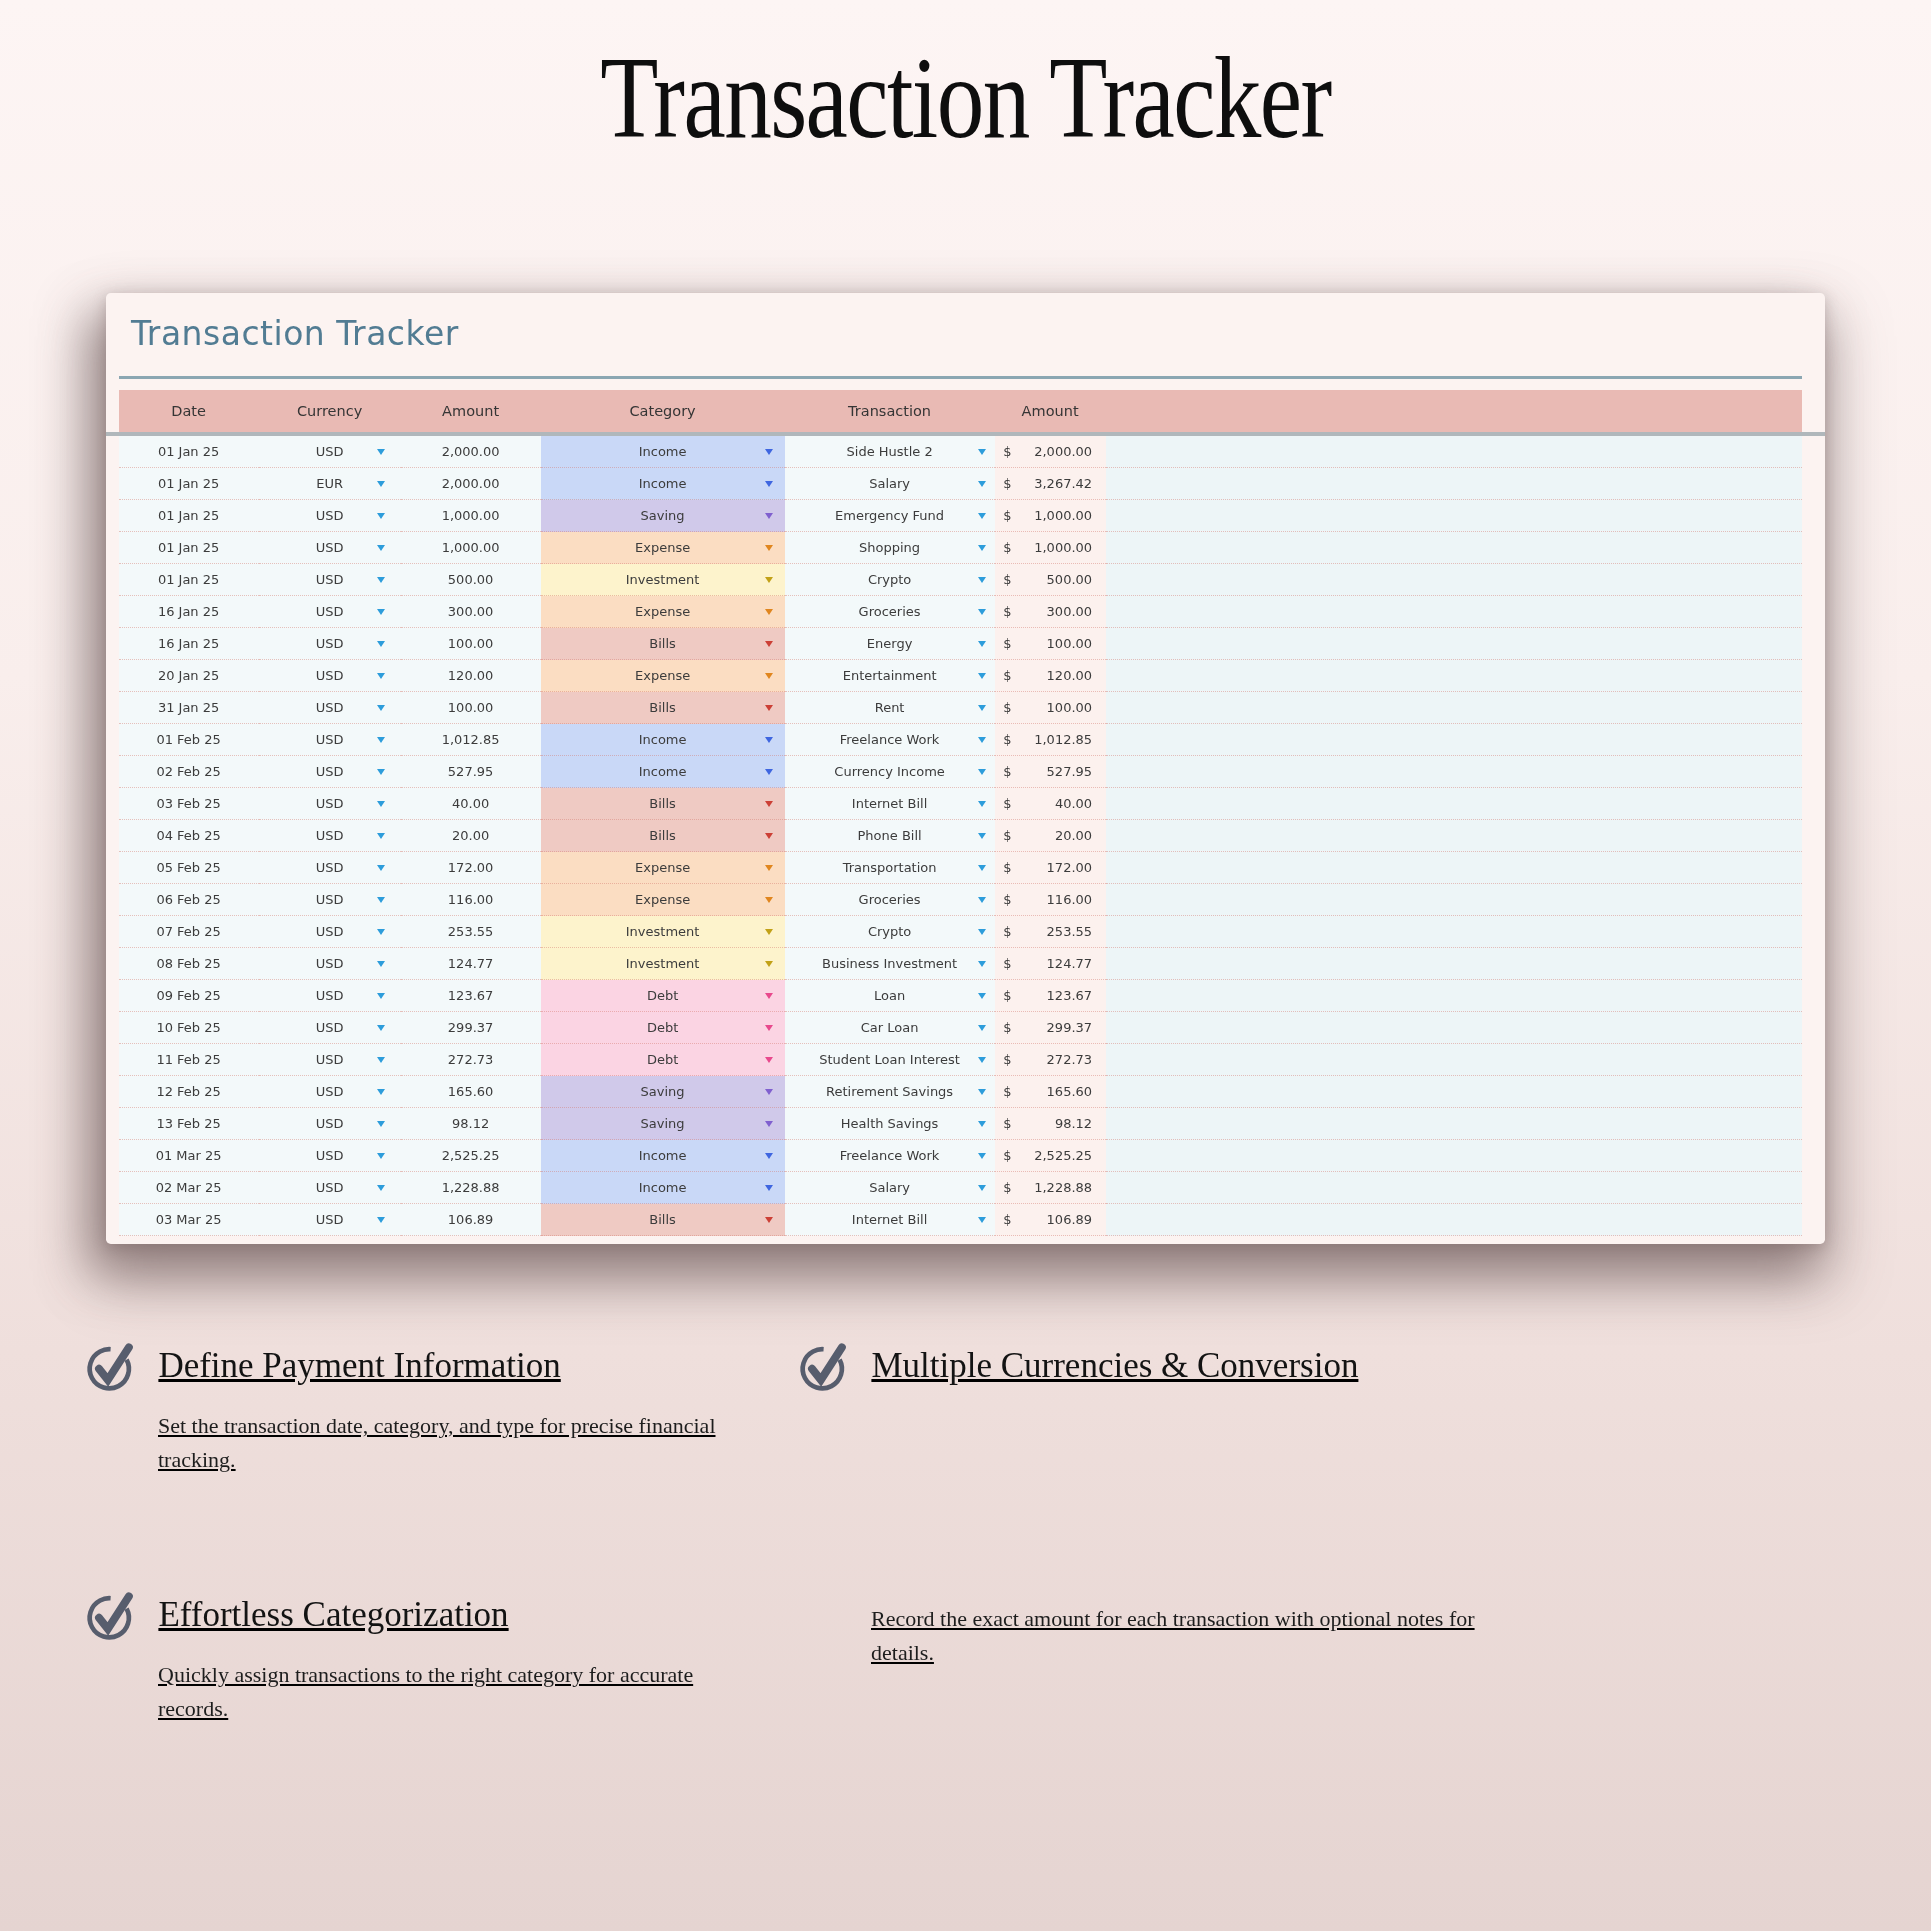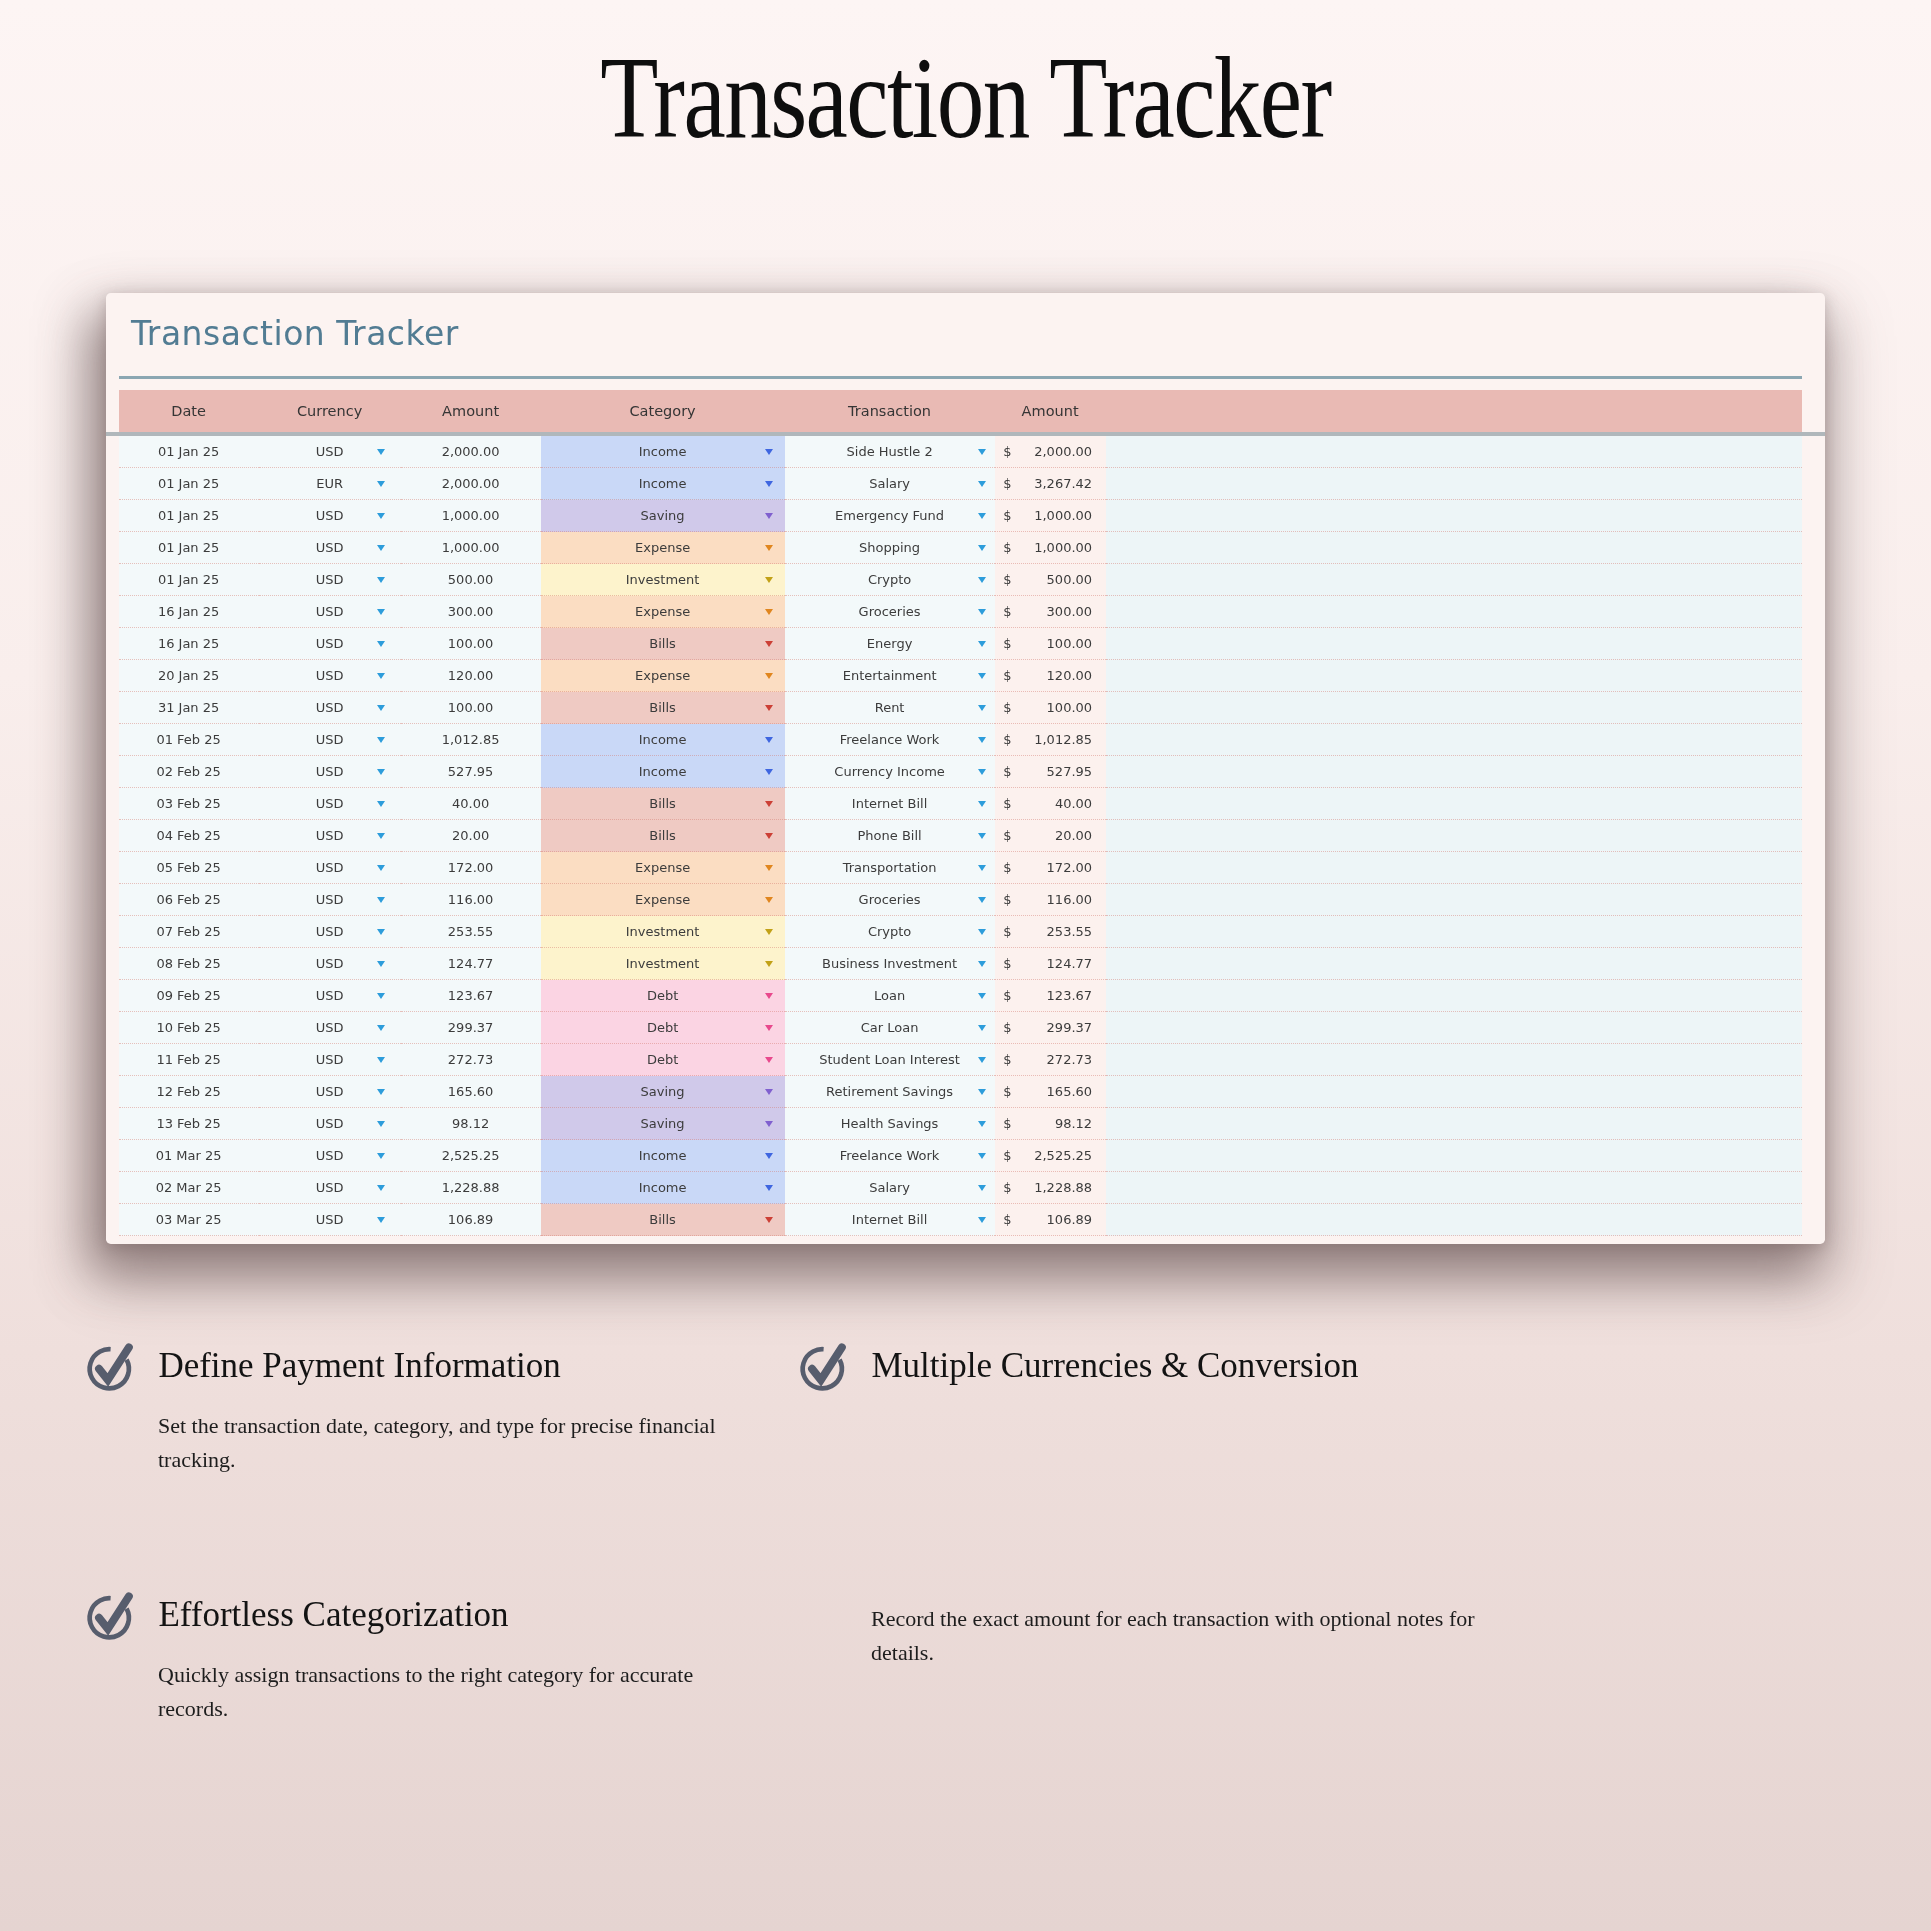--- a/index.html
+++ b/index.html
@@ -40,21 +40,21 @@
   .w-date{width:140px;}.w-cur{width:142px;}.w-amt{width:140px;}
   .w-cat{width:244px;}.w-trx{width:210px;}.w-amt2{width:111px;}.w-notes{width:696px;}
   .c.amt2{background:#fcf1ee;justify-content:flex-end;padding-right:13.5px;}
   .c.notes{background:#edf5f7;}
   .cursym{position:absolute;left:8.7px;font-weight:400;}
   .arr{position:absolute;width:0;height:0;border-left:4.8px solid transparent;border-right:4.8px solid transparent;border-top:6.3px solid #2d9ddb;}
   .cur .arr{right:15.4px;}
   .cat .arr{right:11.6px;}
   .trx .arr{right:8.7px;}
   
-  .feature{position:absolute;width:753px;font-family:"Liberation Serif",serif;}
+  .feature{position:absolute;width:753px;font-family:"Liberation Serif",serif;text-decoration:underline;}
   .f-head{display:flex;align-items:center;gap:17.4px;}
   .f-icon{width:56px;height:56px;flex:0 0 56px;}
   .f-title{font-size:35px;color:#131313;font-weight:400;}
   .f-body{margin:15.4px 0 0 73px;font-size:22px;line-height:1.55;color:#1d1d1d;white-space:pre-line;max-width:618px;}
   .feature.wide .f-body{max-width:695px;}
 </style>
 </head>
 <body>
 
 <div class="canvas">

